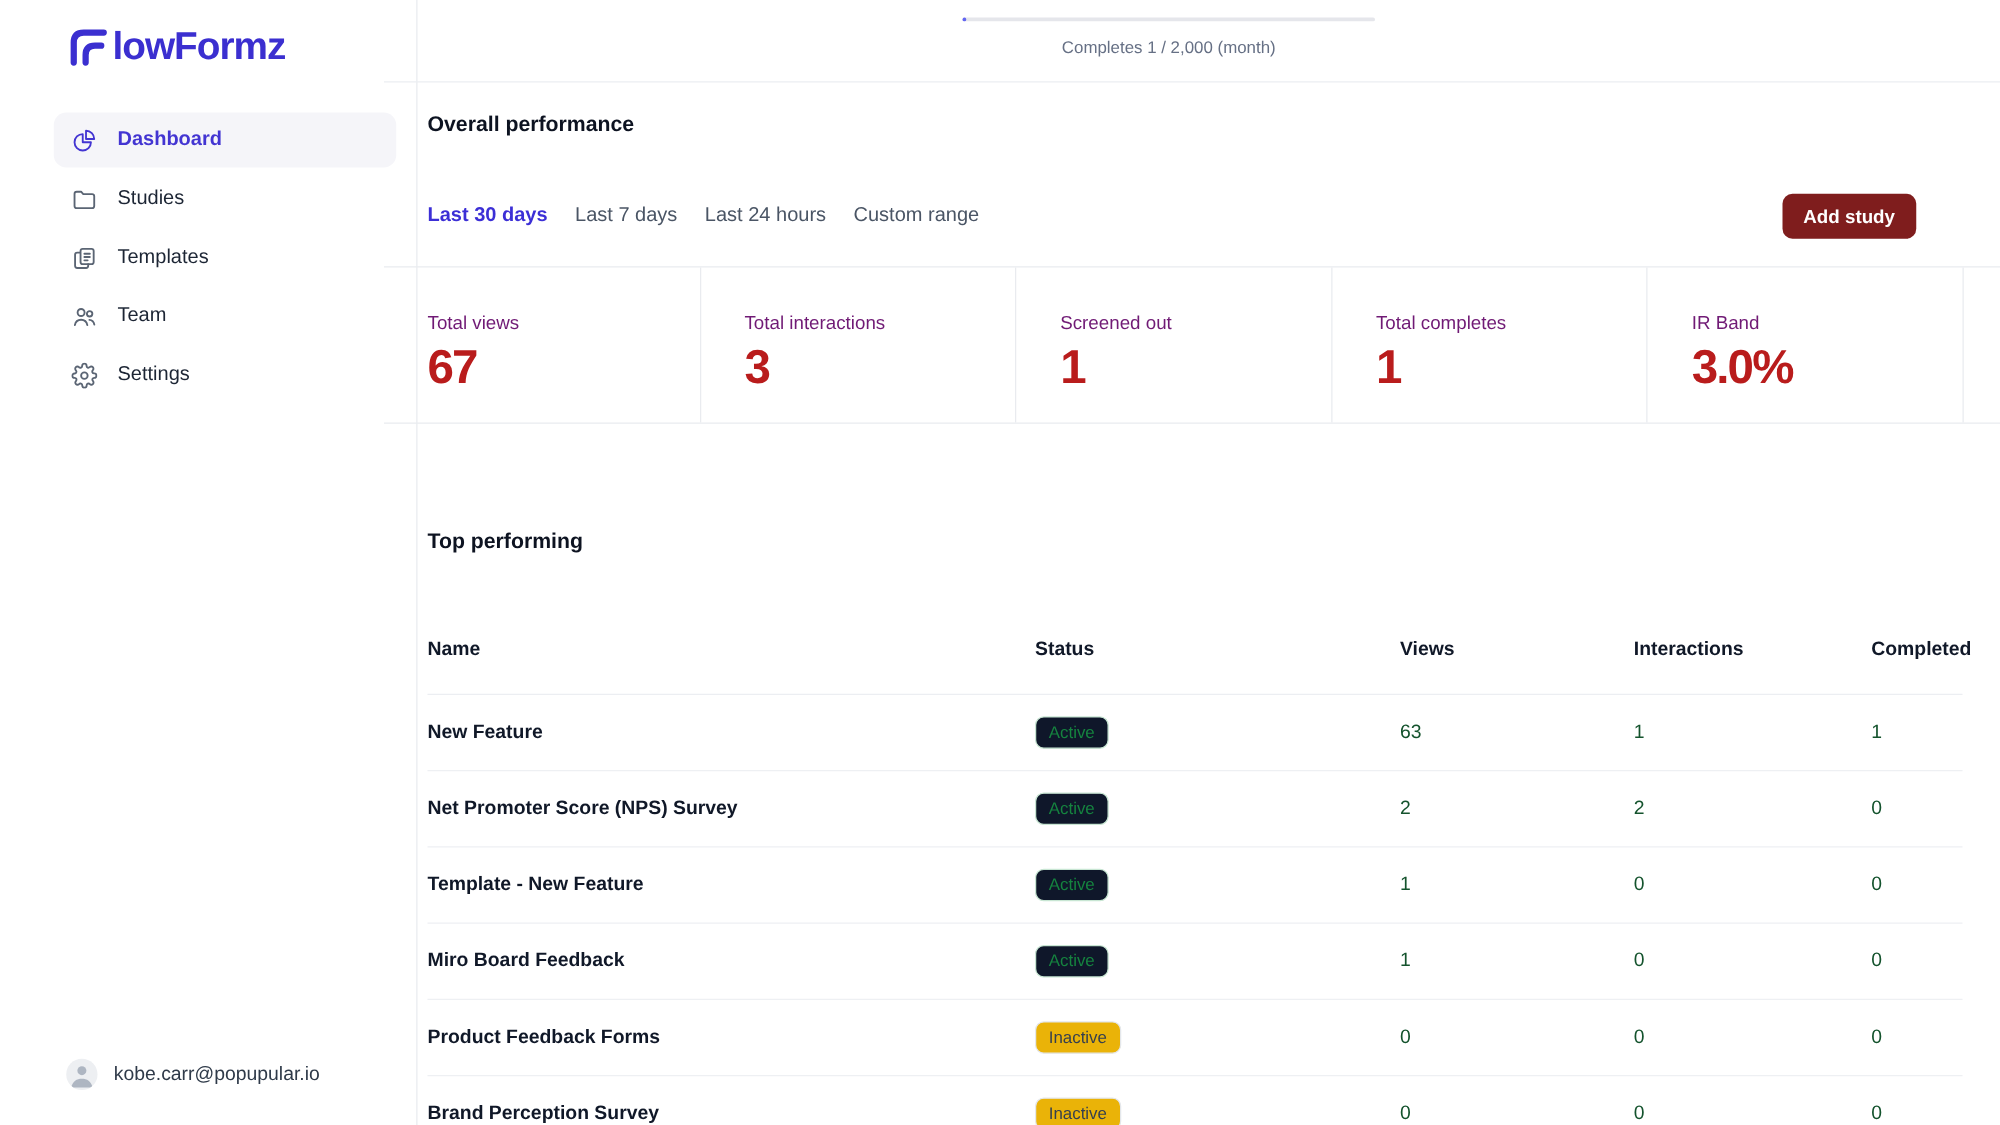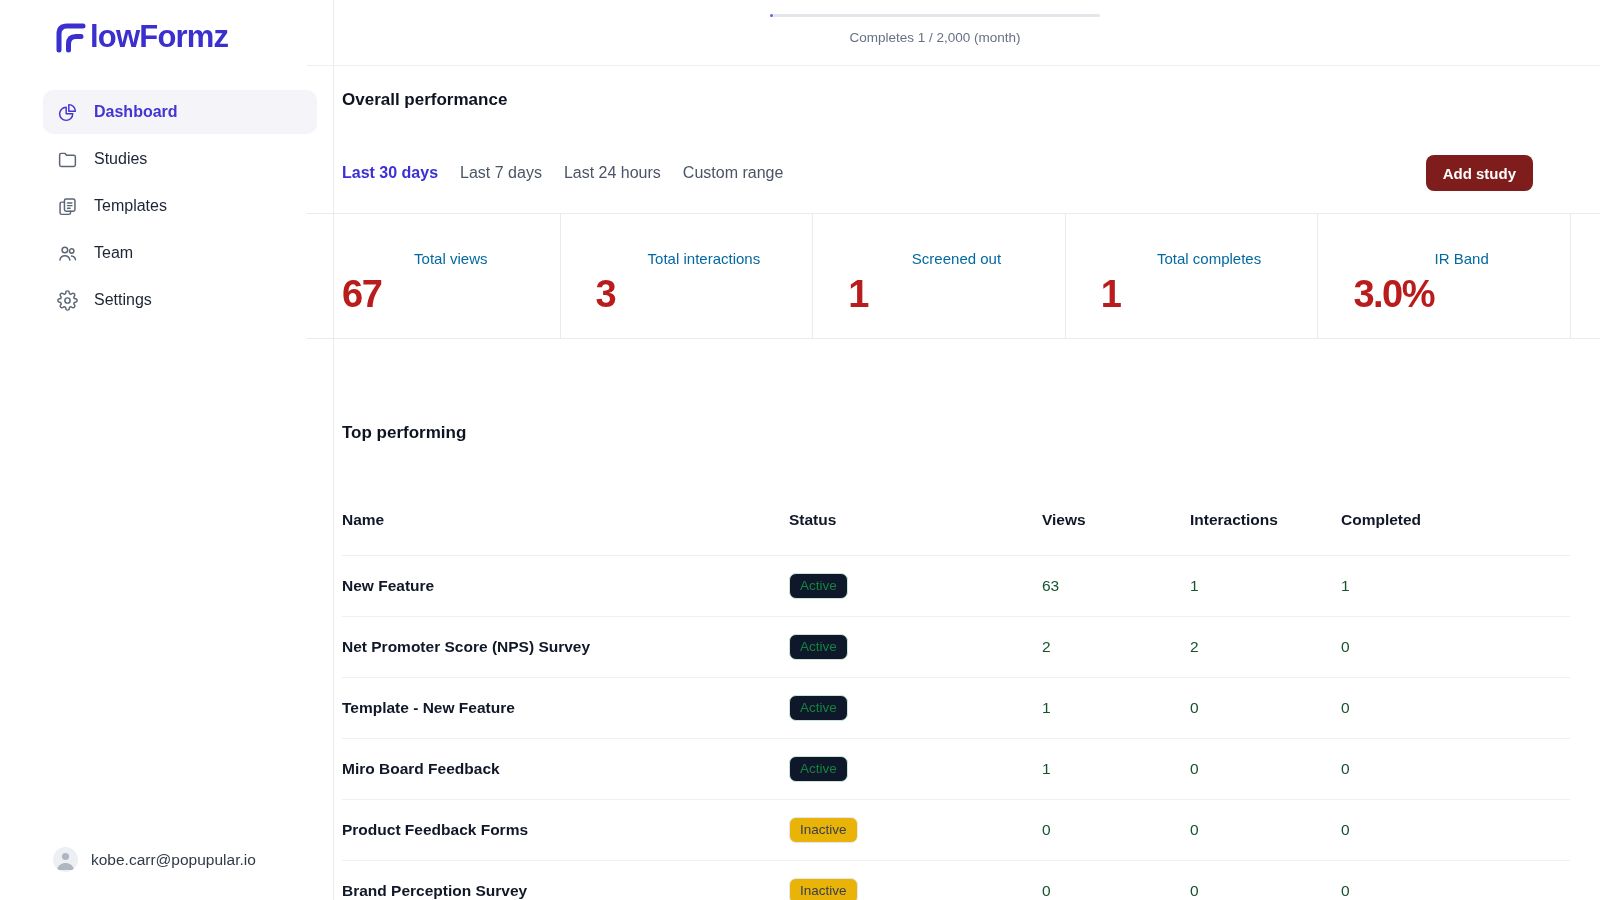--- a/index.html
+++ b/index.html
@@ -38,27 +38,27 @@
   .filter { font-size:16px; color:#4a5565; margin-right:22px; cursor:pointer; }
   .filter.active { color:#3c2fd6; font-weight:600; }
   .add-btn { margin-left:auto; margin-right:32px; height:36px; padding:0 17px;
     background:#7f1d1d; color:#fff; font-size:15px; font-weight:700;
     border:none; border-radius:8px; cursor:pointer; font-family:"Liberation Sans", sans-serif; }
 
   .stats-row { margin-top:22px; display:flex; border-top:1px solid #e9ebef; border-bottom:1px solid #e9ebef; height:126px; }
   .stat-card { flex:0 0 252.6px; padding:36px 0 0 35px; }
   .stat-card + .stat-card, .stat-spacer { border-left:1px solid #e9ebef; }
   .stat-spacer { flex:1; }
-  .stat-label { font-size:15px; font-weight:500; color:#0369a1;text-align:center; }
+  .stat-label { font-size:15px; font-weight:500; color:#701a75; }
   .stat-value { margin-top:6px; font-size:38px; font-weight:700; color:#b91c1c; letter-spacing:-1.5px; }
 
   .tp-title { margin:84px 0 0 35px; }
 
   .table { margin:68px 30px 0 35px; }
-  .t-grid { display:grid; grid-template-columns:447px 253px 148px 151px 1fr; align-items:center; }
+  .t-grid { display:grid; grid-template-columns:447px 253px 148px 151px 1fr; align-items:center;gap:39px; }
   .t-head { padding-bottom:26px; border-bottom:1px solid #eceef2; }
   .t-head .th { font-size:15.5px; font-weight:700; color:#101828; }
   .t-row { height:61px; border-bottom:1px solid #eef0f3; cursor:pointer; }
   .t-name { font-size:15.5px; font-weight:600; color:#101828; }
   .t-num { font-size:15.5px; color:#14532d; }
   .badge { display:inline-block; font-size:13.5px; font-weight:500;
     padding:4px 10px 5px 10px; border-radius:7px; border:1px solid #e4e7eb; color:#353f4f; background:#eab308; }
   .badge.active { color:#15833f; background:#0f172a; border-color:#c8e6d3; }
 </style>
 </head>

